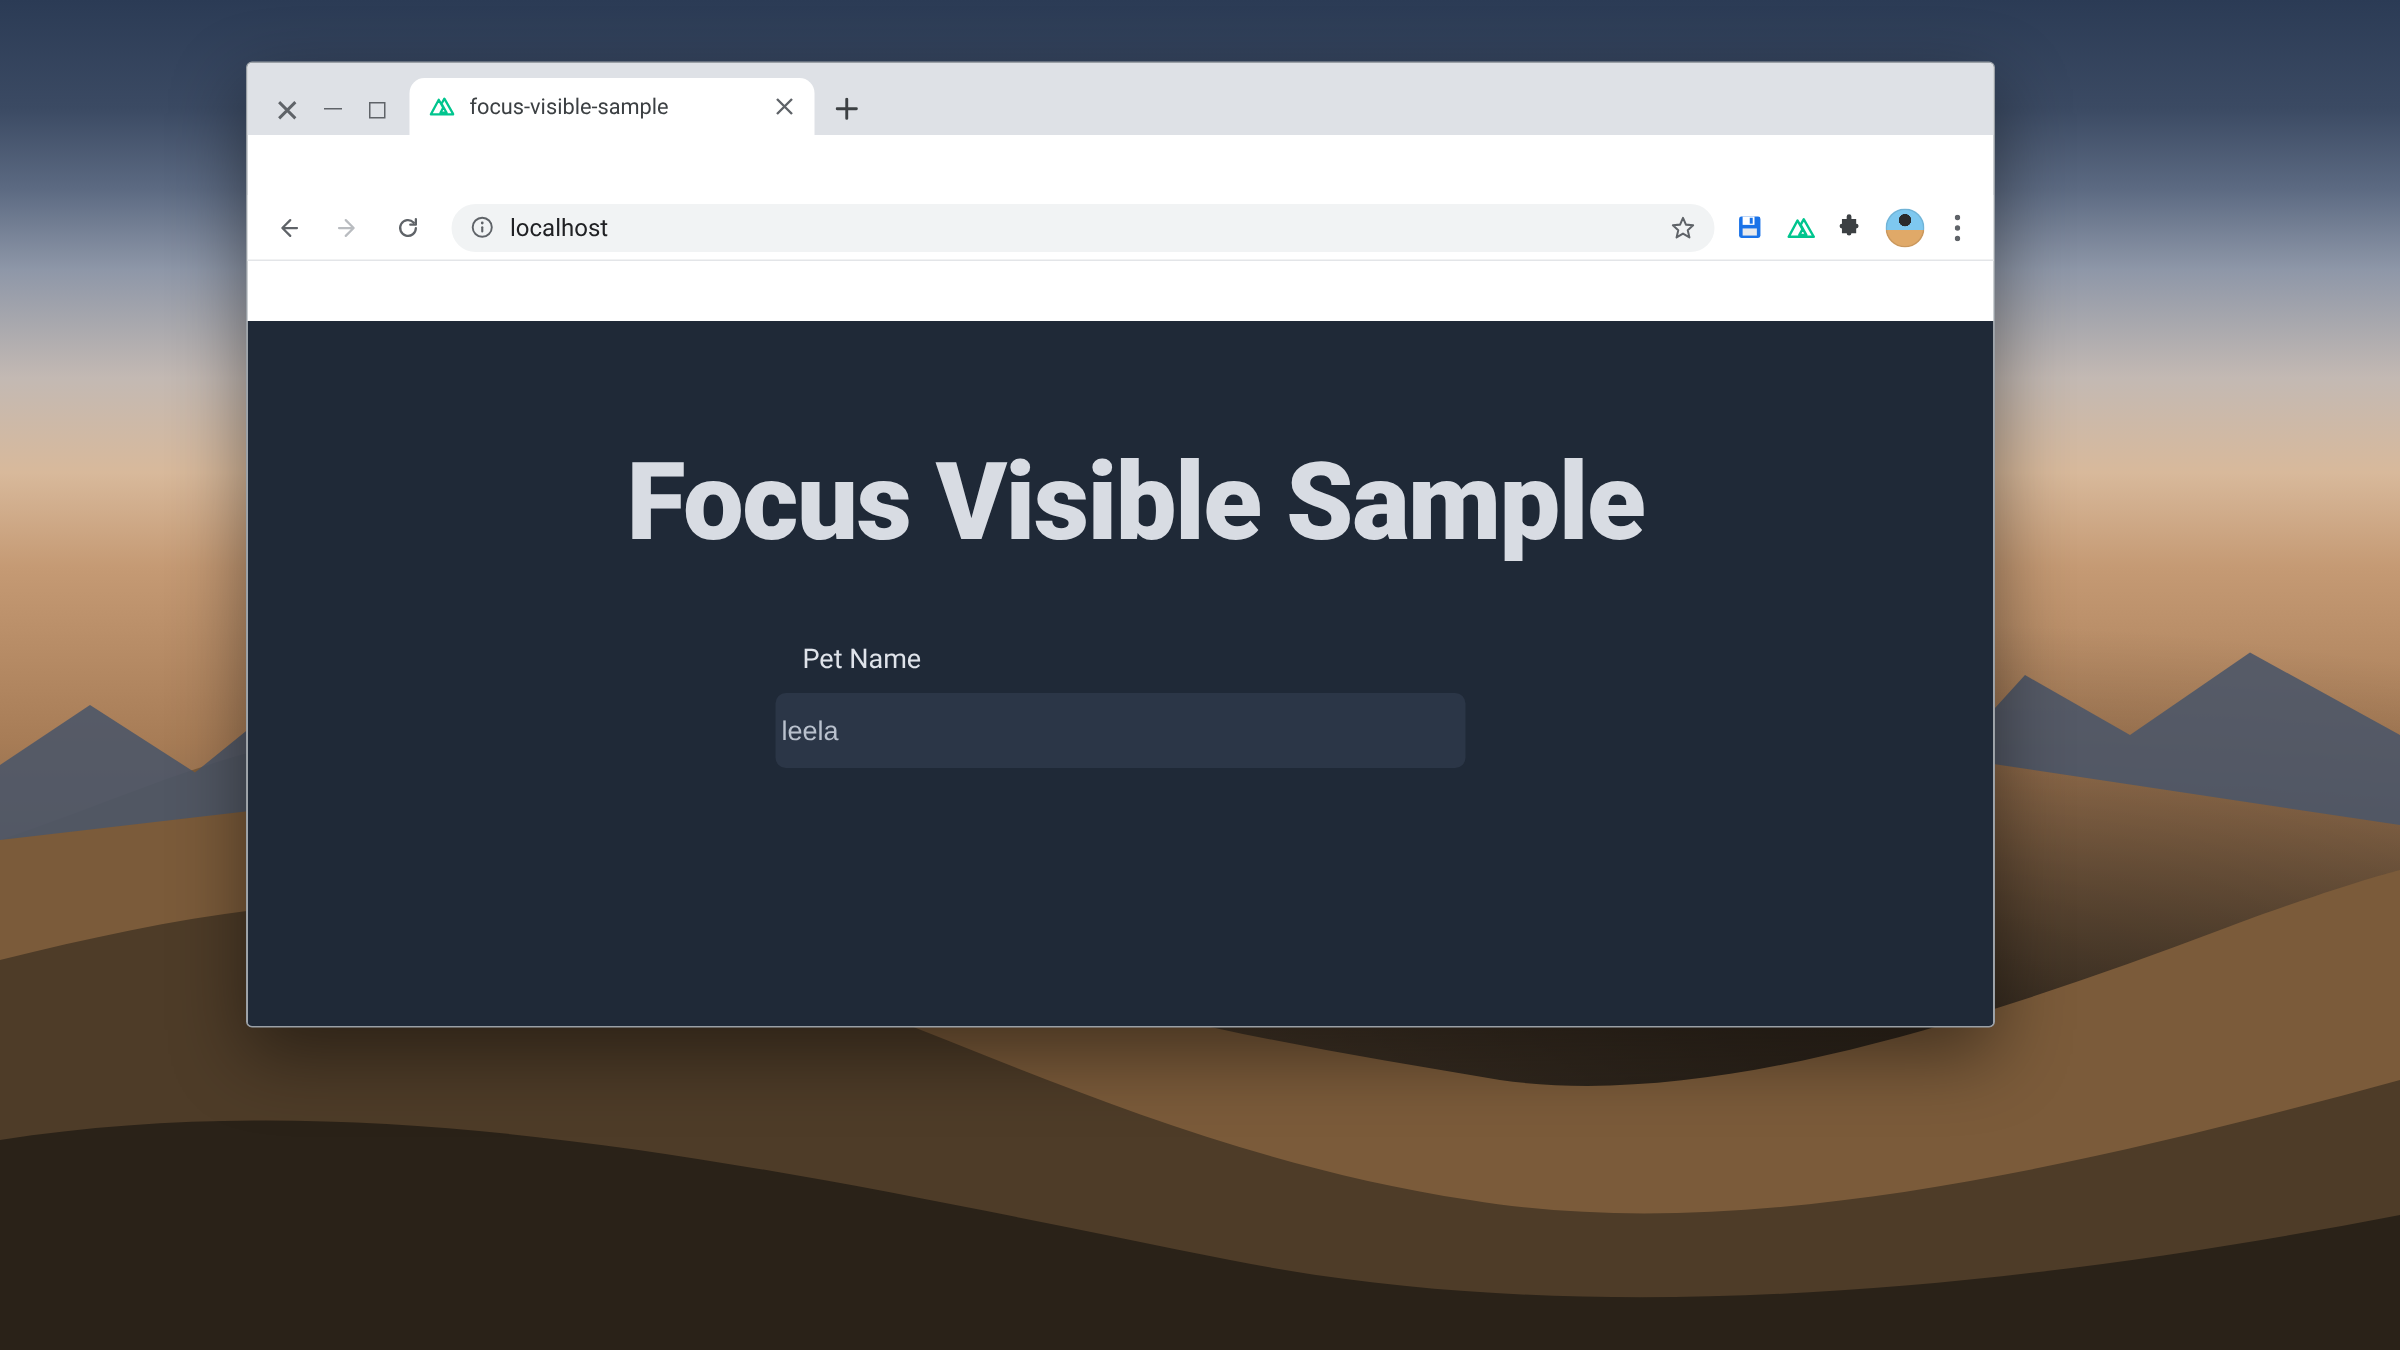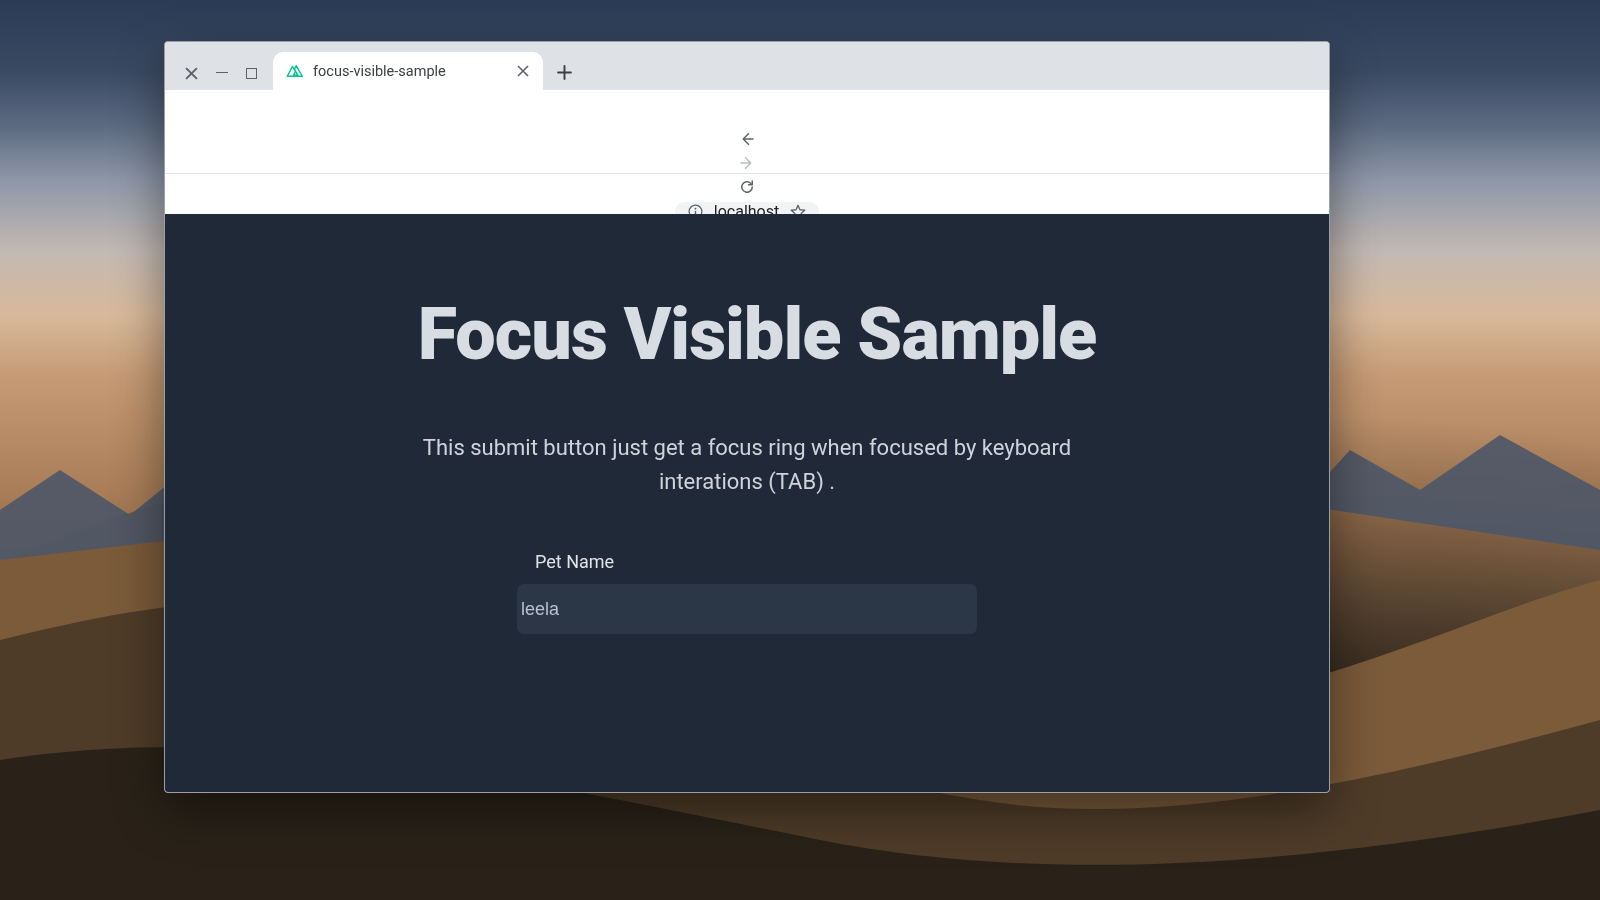--- a/index.html
+++ b/index.html
@@ -17,21 +17,21 @@
         #3b3126 85%, #1f1a15 100%);
   }
   .ridge {
     position:absolute; left:0; right:0; bottom:0; height:560px;
   }
 
   
   .browser {
     position: absolute;
     left: 164px; top: 41px;
-    width: 1166px; height: 752px;
+    width: 1166px; height: 644px;
     background: #fff;
     border: 1px solid #9aa0a6;
     border-radius: 4px;
     box-shadow: 0 18px 50px rgba(0,0,0,0.45);
     display: flex; flex-direction: column;
     overflow: hidden;
     gap: 40px;
   }
 
   
@@ -71,21 +71,20 @@
   .newtab svg{width:15px;height:15px;display:block;}
 
   
   .toolbar {
     height: 44px;
     background:#fff;
     display:flex; align-items:center;
     padding: 0 10px;
     gap:6px;
     border-bottom:1px solid #e3e5e8;
-    flex-direction:column;
   }
   .navbtn { width:34px; height:34px; display:flex; align-items:center; justify-content:center; color:#5f6368; border-radius:50%; }
   .navbtn.disabled{ color:#b9bcc0; }
   .navbtn svg{width:18px;height:18px;display:block;}
   .omnibox {
     flex:1; height:32px; background:#f1f3f4; border-radius:16px;
     display:flex; align-items:center; padding:0 12px; gap:10px;
     color:#202124; font-size:16px;
     margin: 0 6px;
   }
@@ -251,21 +250,20 @@
             <circle cx="2" cy="2" r="1.8" fill="#5f6368"></circle>
             <circle cx="2" cy="9" r="1.8" fill="#5f6368"></circle>
             <circle cx="2" cy="16" r="1.8" fill="#5f6368"></circle>
           </svg>
       </span>
     </div>
   </div>
 
   <div class="page">
     <h1>Focus Visible Sample</h1>
-    <p>This submit button just get a focus ring when focused by keyboard interations (TAB) .</p>
 
     <div class="form">
       <div class="label">Pet Name</div>
       <input class="input" type="text" value="leela" style="">
     </div>
   </div>
 
 </div>
 
 </body></html>

